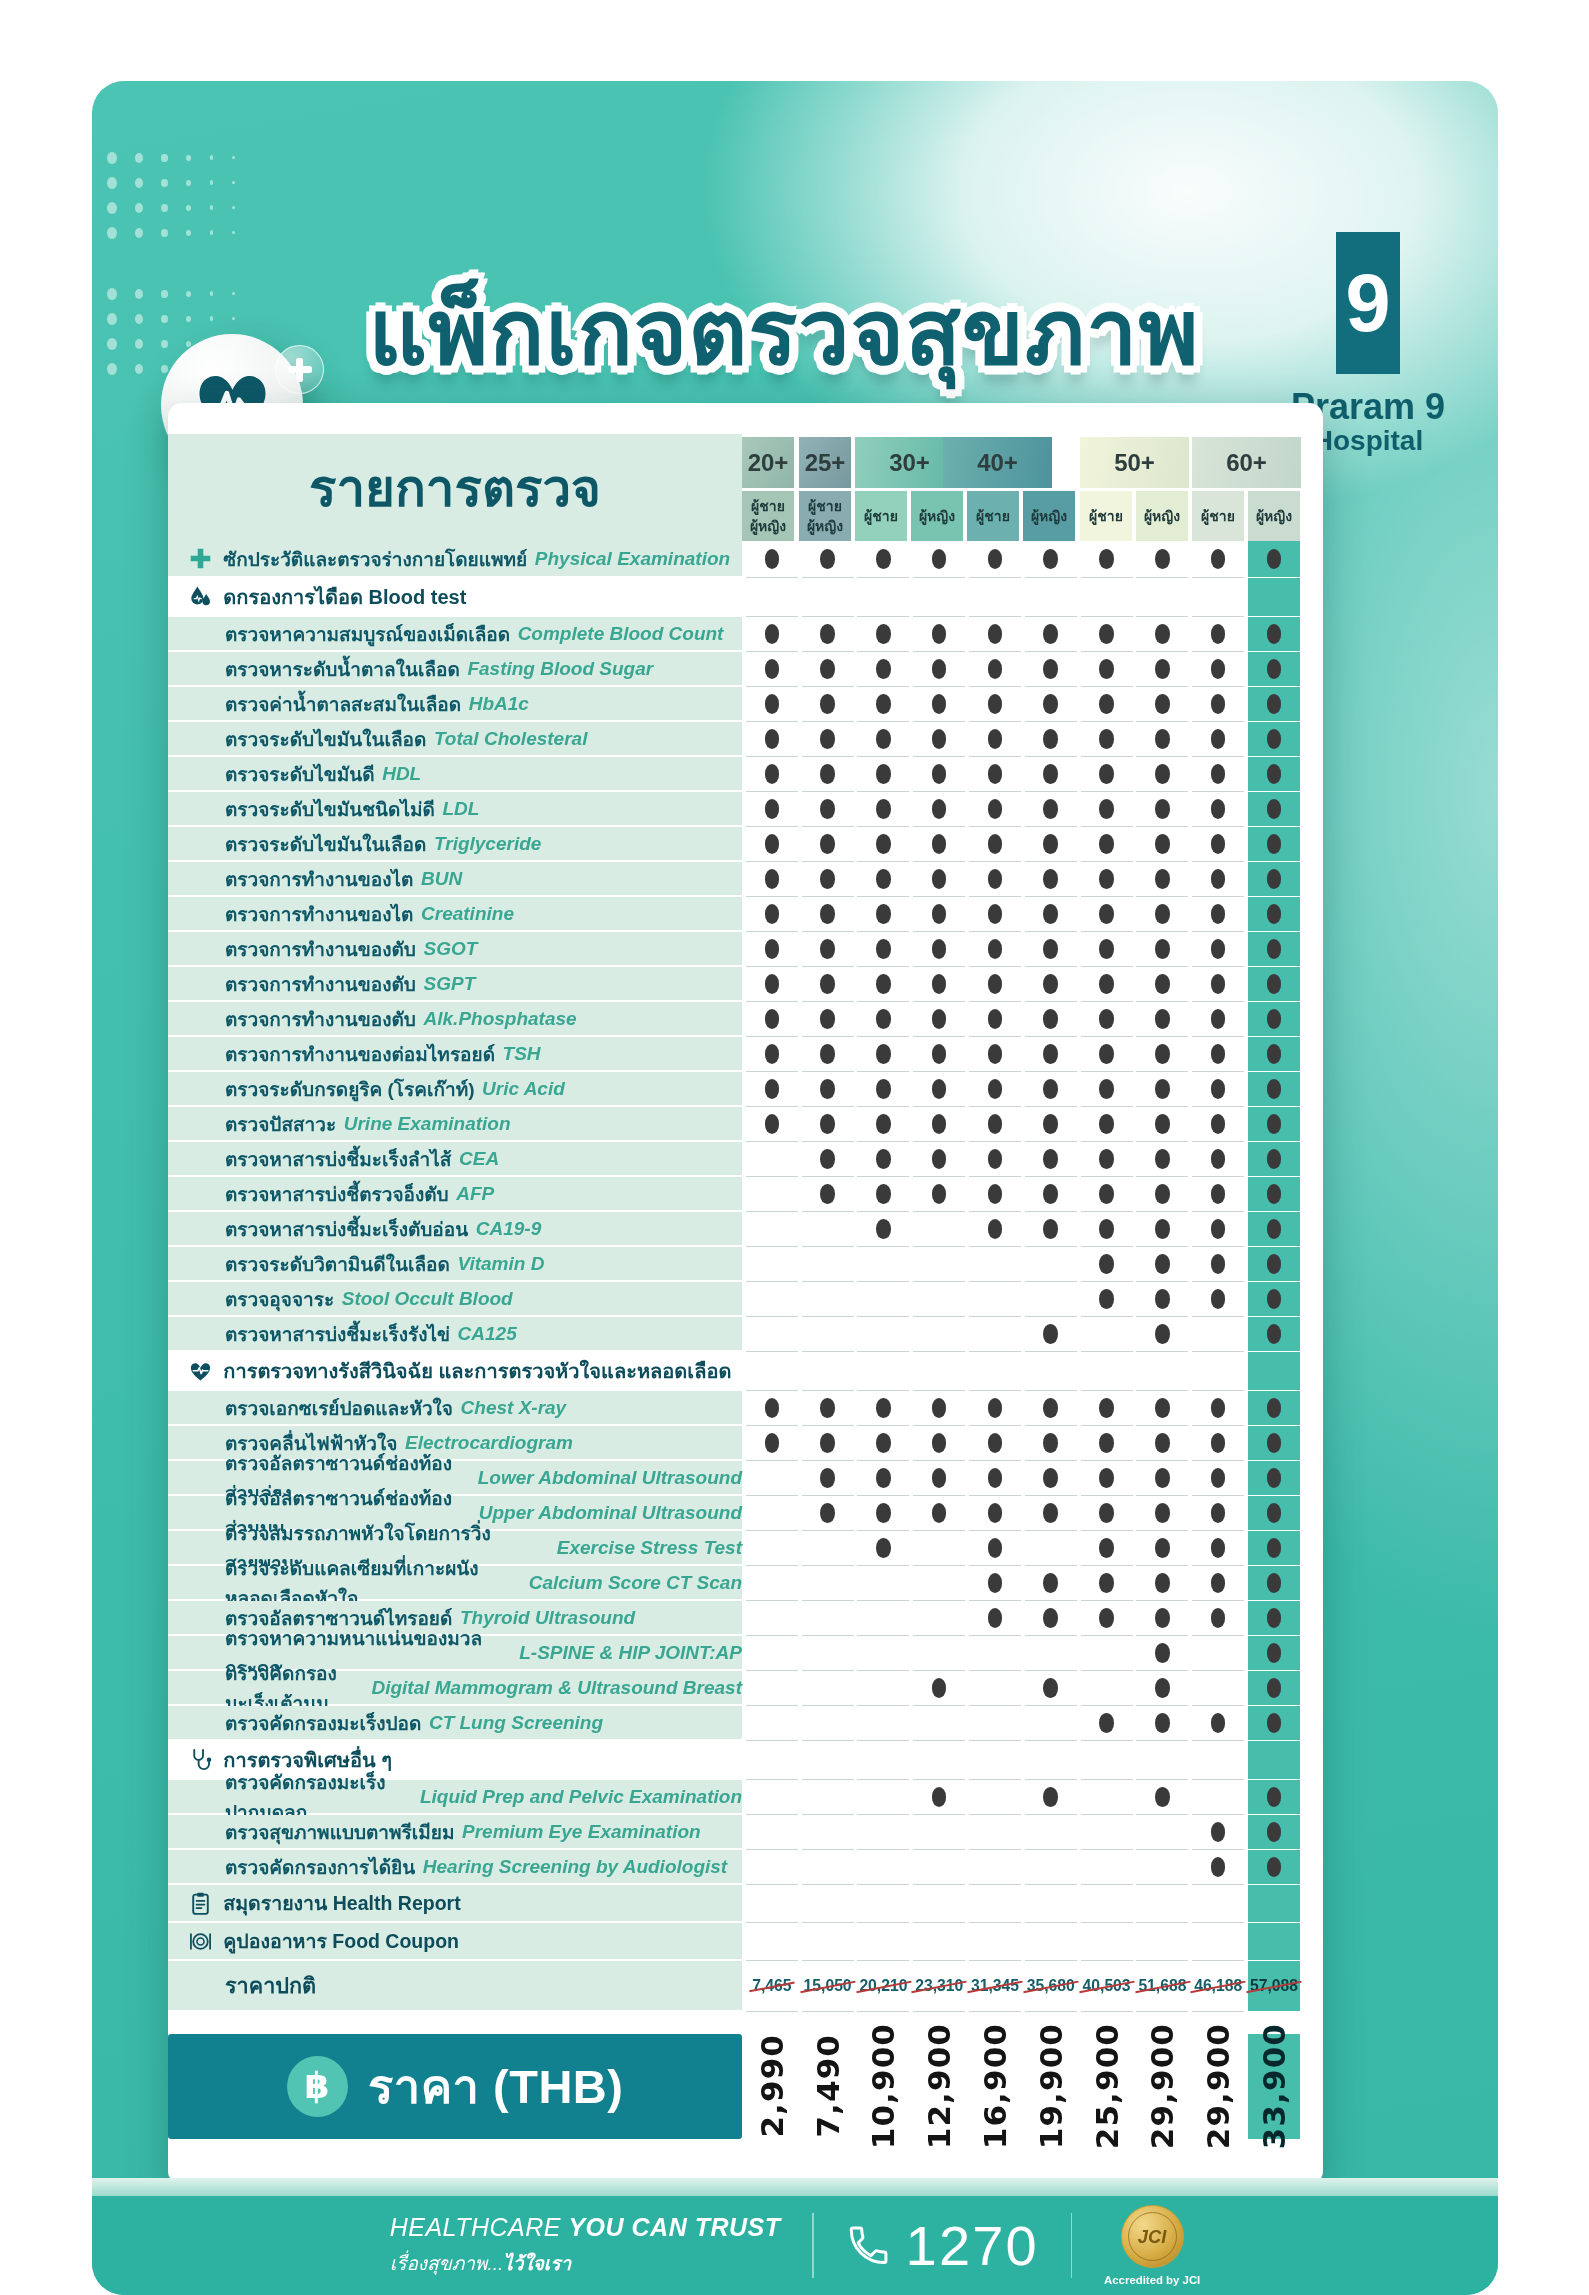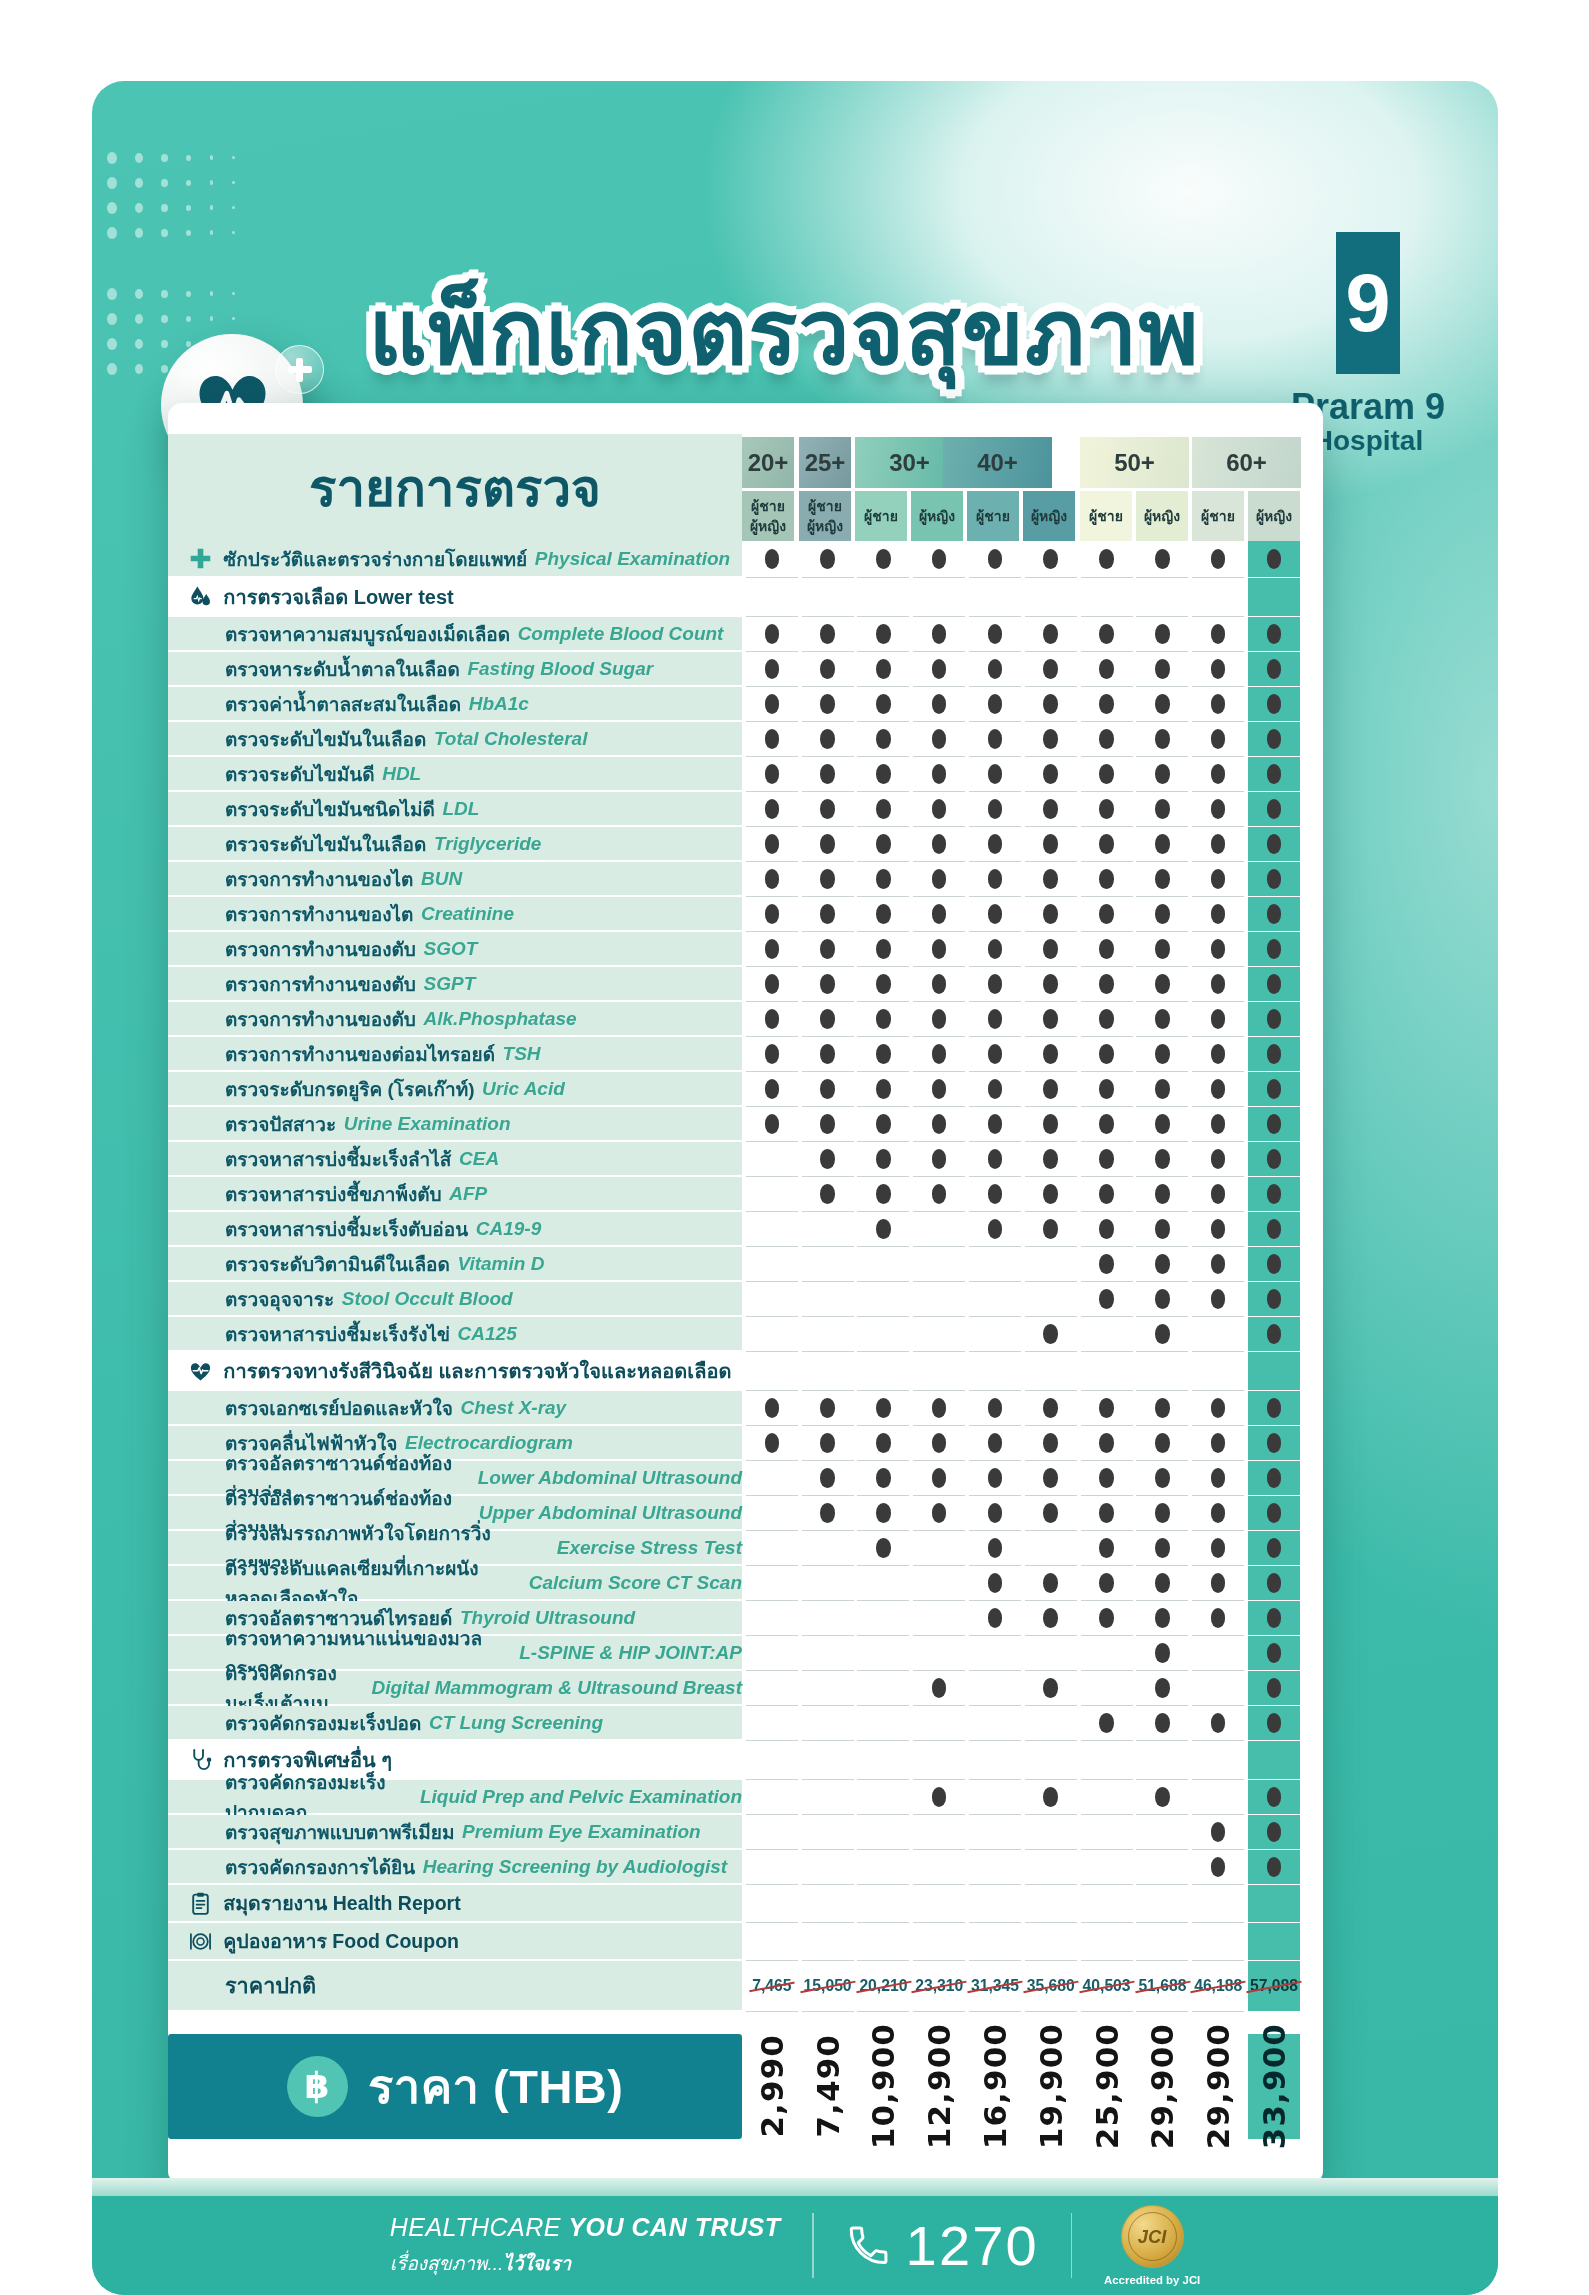--- a/index.html
+++ b/index.html
@@ -291,21 +291,21 @@
         </div>
         <div class="trow section" style="height: 39px;">
           <div class="lbl withicon">
             <div class="icon">
               <svg viewBox="0 0 24 24">
                 <path d="M9 2.5C6.2 7.4 3.2 10.4 3.2 14a5.8 5.8 0 0 0 11.6 0c0-3.6-3-6.6-5.8-11.5z" fill="#0d4f5e"></path>
                 <path d="M17.5 9.5c-1.8 3.1-3.6 5-3.6 7.2a3.6 3.6 0 0 0 7.2 0c0-2.2-1.8-4.1-3.6-7.2z" fill="#0d4f5e"></path>
                 <polyline points="5.5,14 8,14 9,11.8 10.3,16 11.3,13.3 12.2,14 13.2,14" stroke="#fff" stroke-width="1.1" fill="none"></polyline>
               </svg>
             </div>
-            <span class="th">การตรวจเลือด Lower test</span>
+            <span class="th">ดกรองการไดือด Blood test</span>
           </div>
           <div class="dcell" style="height: 39px;"></div>
           <div class="dcell" style="height: 39px;"></div>
           <div class="dcell" style="height: 39px;"></div>
           <div class="dcell" style="height: 39px;"></div>
           <div class="dcell" style="height: 39px;"></div>
           <div class="dcell" style="height: 39px;"></div>
           <div class="dcell" style="height: 39px;"></div>
           <div class="dcell" style="height: 39px;"></div>
           <div class="dcell" style="height: 39px;"></div>
@@ -880,21 +880,21 @@
           </div>
           <div class="dcell" style="height: 35px;">
             <div class="dot"></div>
           </div>
           <div class="dcell hl" style="height: 35px;">
             <div class="dot"></div>
           </div>
         </div>
         <div class="trow item" style="height: 35px;">
           <div class="lbl">
-            <span class="th">ตรวจหาสารบ่งชี้ขภาพ็งตับ</span>
+            <span class="th">ตรวจหาสารบ่งชี้ตรวจอ็งตับ</span>
             <span class="en">AFP</span>
           </div>
           <div class="dcell" style="height: 35px;"></div>
           <div class="dcell" style="height: 35px;">
             <div class="dot"></div>
           </div>
           <div class="dcell" style="height: 35px;">
             <div class="dot"></div>
           </div>
           <div class="dcell" style="height: 35px;">

